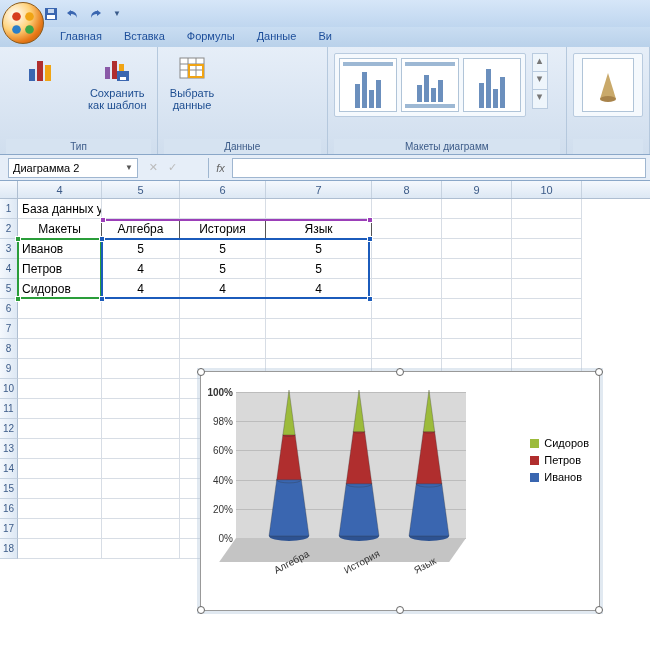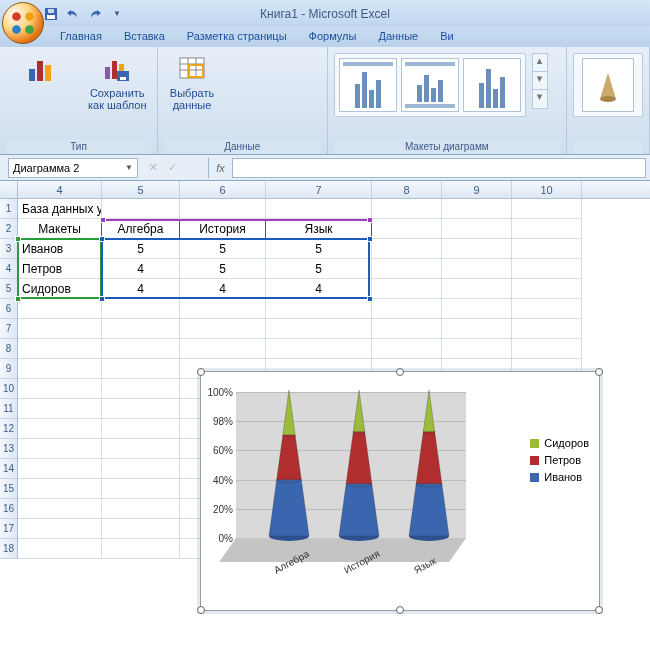--- a/index.html
+++ b/index.html
@@ -81,27 +81,25 @@
           <path d="M5 2L1 5l4 3V6c3 0 5 1 6 4 0-5-3-7-6-7V2z" fill="#3a66b0"></path>
         </svg>
       </span>
     <span class="qbtn">
         <svg width="14" height="12" viewBox="0 0 14 12">
           <path d="M9 2l4 3-4 3V6c-3 0-5 1-6 4 0-5 3-7 6-7V2z" fill="#3a66b0"></path>
         </svg>
       </span>
     <span class="qbtn dropdown-arrow">▼</span>
   </div>
-  <div class="win-title">Книга1 - Microsoft Excel</div>
 </div>
 
 <div class="tabs">
   <div class="tab">Главная</div>
   <div class="tab">Вставка</div>
-  <div class="tab">Разметка страницы</div>
   <div class="tab">Формулы</div>
   <div class="tab">Данные</div>
   <div class="tab">Ви</div>
 </div>
 
 <div class="ribbon">
   <div class="group" style="width:158px">
     <div class="group-body">
       <div class="bigbtn" style="width:72px">
         <div class="ico">
@@ -439,21 +437,21 @@
             <div class="gridline" style="top: 0px;"></div>
           </div>
       </div>
       <div class="floor" style="bottom:0"></div>
       <div id="ylabels">
           <div class="ylab" style="top: 146px;">0%</div>
           <div class="ylab" style="top: 116.8px;">20%</div>
           <div class="ylab" style="top: 87.6px;">40%</div>
           <div class="ylab" style="top: 58.4px;">60%</div>
           <div class="ylab" style="top: 29.2px;">98%</div>
-          <div class="ylab" style="top: 0px;">100%</div>
+          <div class="ylab" style="top: 0px; font-weight: bold;">100%</div>
         </div>
       <div id="cones">
           <svg width="46" height="154" style="position: absolute; left: 30px; bottom: 18px;">
             <ellipse cx="23" cy="146" rx="20" ry="5" fill="#2d5291"></ellipse>
             <polygon points="3,146 43,146 35.30769230769231,89.84615384615384 10.692307692307692,89.84615384615384" fill="#3a66b0" stroke="#333" stroke-width="0.3"></polygon>
             <ellipse cx="23" cy="89.84615384615384" rx="12.307692307692308" ry="3.076923076923077" fill="#3a66b0" stroke="#333" stroke-width="0.3"></ellipse>
             <polygon points="10.692307692307692,89.84615384615384 35.30769230769231,89.84615384615384 29.153846153846153,44.92307692307692 16.846153846153847,44.92307692307692" fill="#b02e2e" stroke="#333" stroke-width="0.3"></polygon>
             <ellipse cx="23" cy="44.92307692307692" rx="6.153846153846154" ry="1.5384615384615385" fill="#b02e2e" stroke="#333" stroke-width="0.3"></ellipse>
             <polygon points="16.846153846153847,44.92307692307692 29.153846153846153,44.92307692307692 23,0 23,0" fill="#9cbb3b" stroke="#333" stroke-width="0.3"></polygon>
             <ellipse cx="23" cy="0" rx="0" ry="0" fill="#9cbb3b" stroke="#333" stroke-width="0.3"></ellipse>

